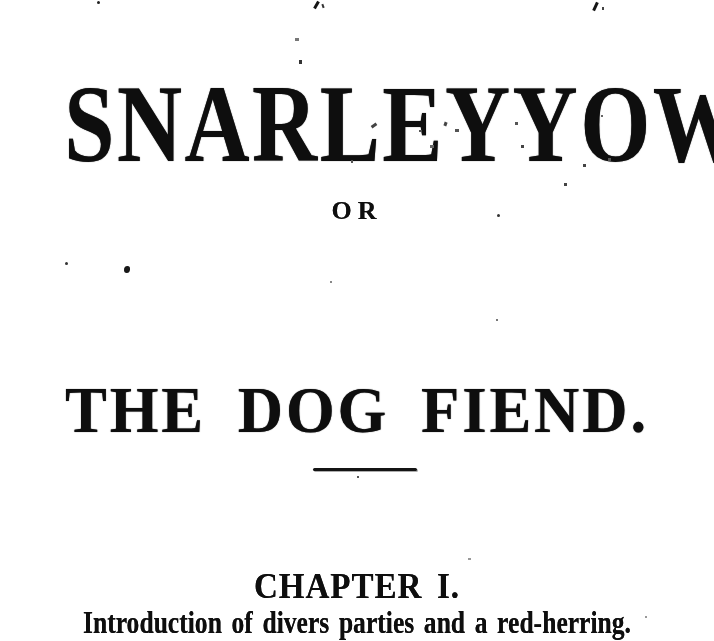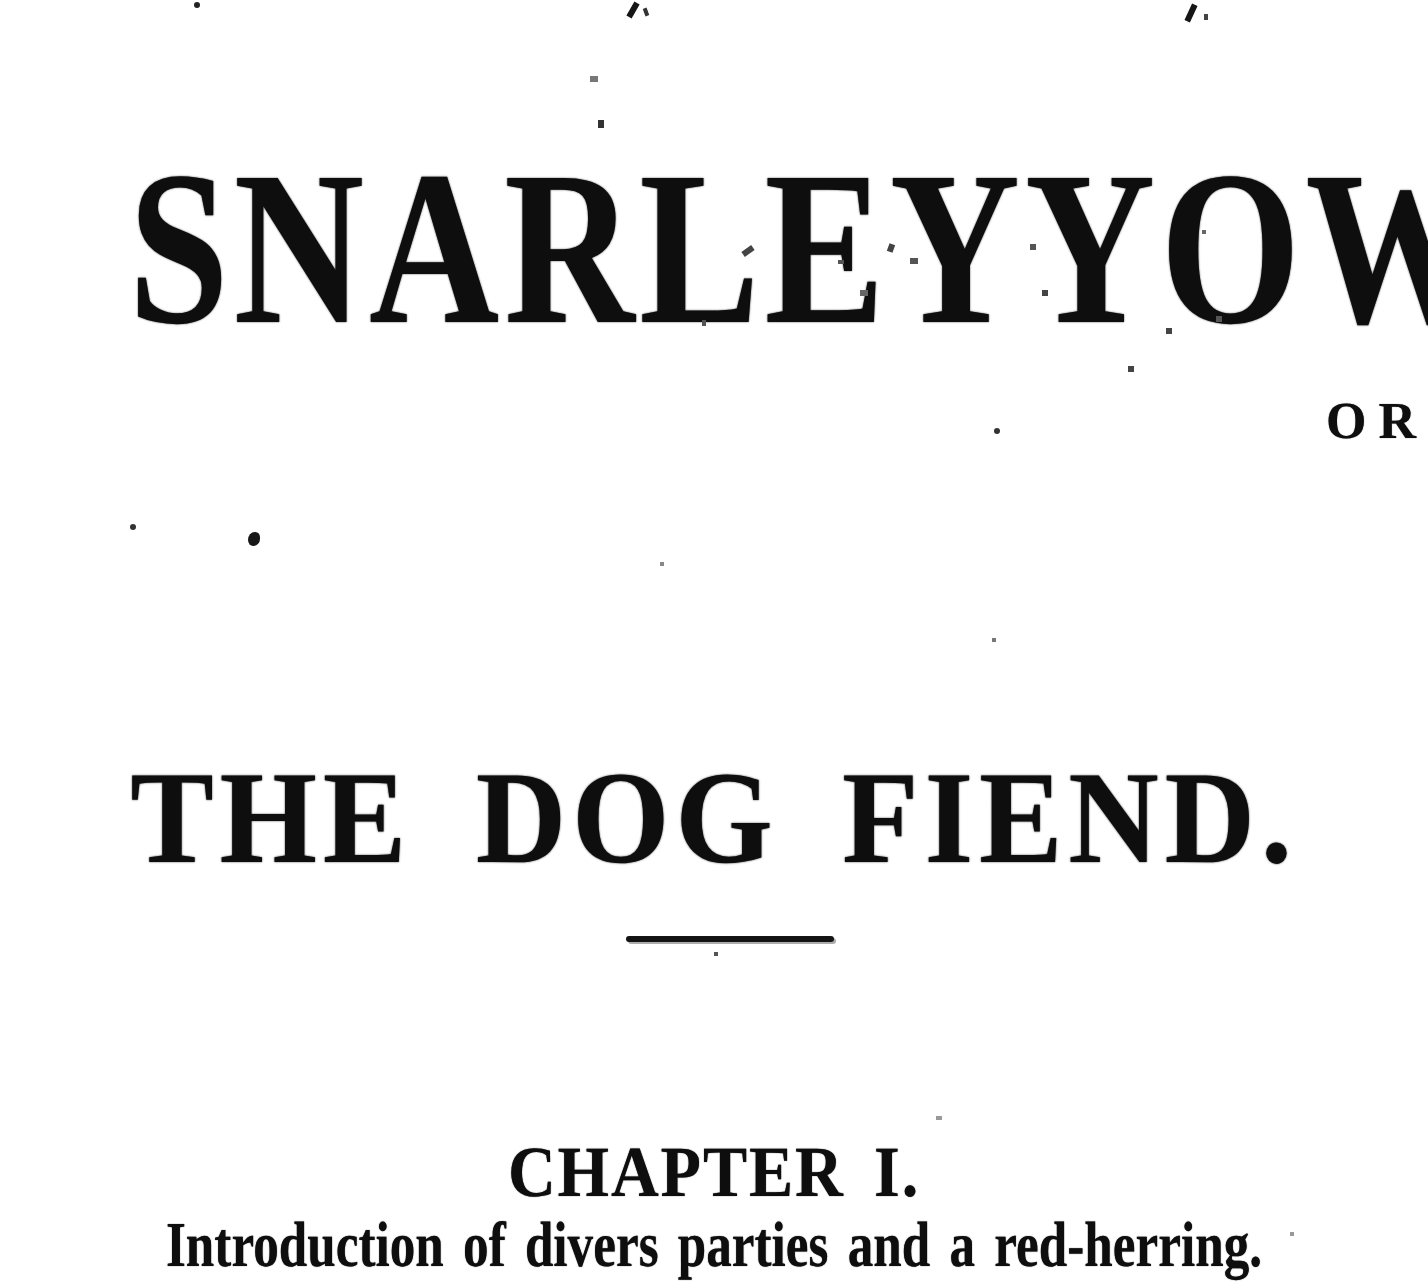--- a/index.html
+++ b/index.html
@@ -18,21 +18,20 @@
     transform-origin:50% 0;
   }
   .title{
     top:-5px;font-size:110px;letter-spacing:3px;
     transform:scaleX(0.82);
     text-shadow:0 0 1px rgba(5,5,5,0.8);
   }
   .connector{
     top:198px;font-size:26px;letter-spacing:6px;
     text-shadow:0 0 0.5px rgba(5,5,5,0.7);
-    text-align:right;
   }
   .subtitle{
     top:322px;font-size:66px;letter-spacing:3px;word-spacing:14px;
     transform:scaleX(0.95);
     text-shadow:0 0 1px rgba(5,5,5,0.8);
   }
   .divider{
     position:absolute;top:468px;left:313px;width:104px;height:3px;
     background:#141414;border-radius:2px;
     box-shadow:1px 1px 0 rgba(20,20,20,0.35);

